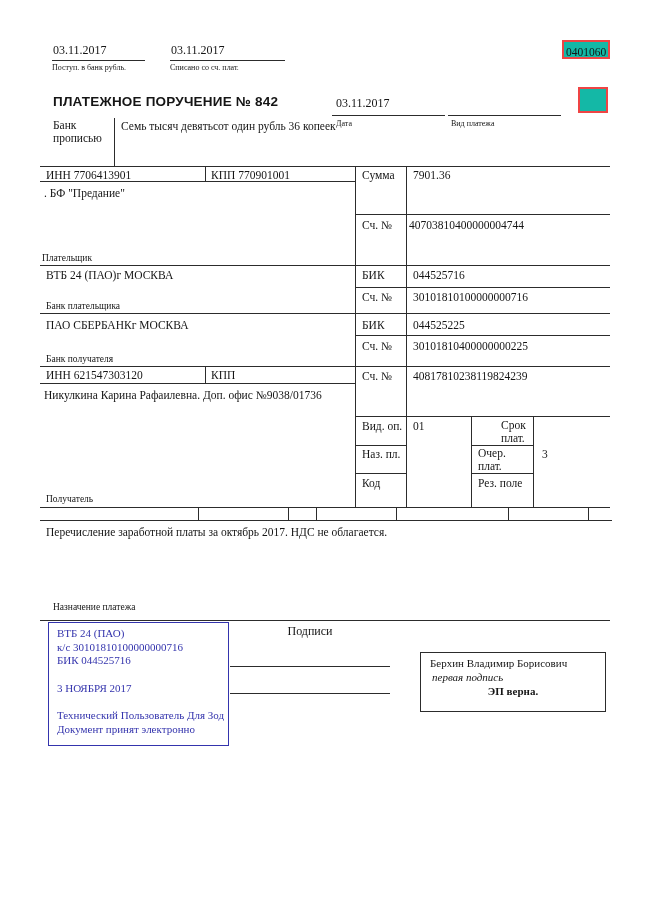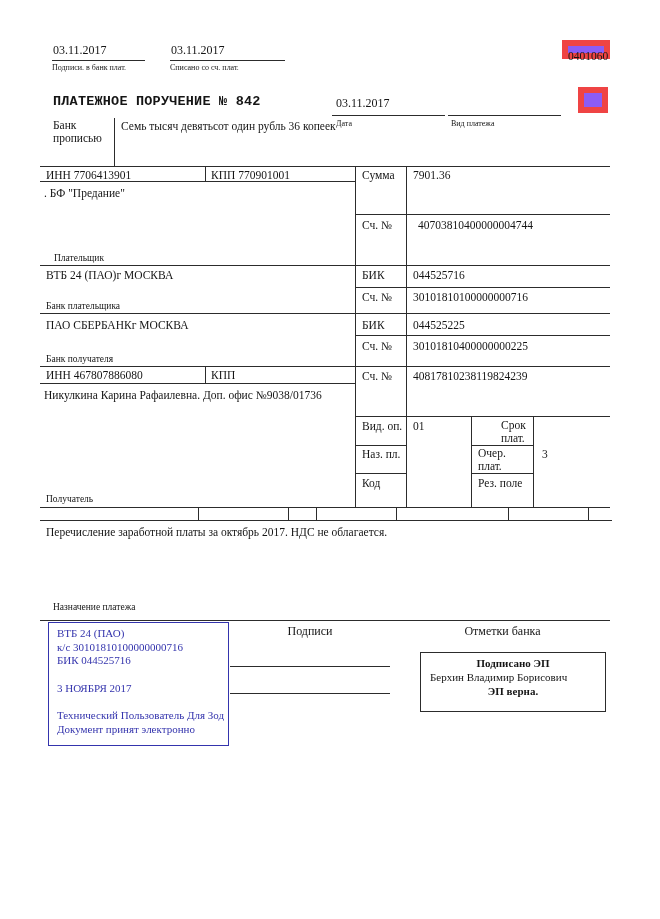--- a/index.html
+++ b/index.html
@@ -6,48 +6,48 @@
   .doc{
     position:relative;width:660px;height:919px;background:#ffffff;
     font-family:"Liberation Serif", serif;color:#151515;overflow:hidden;
     margin:0 auto;
   }
   .tx{position:absolute;font-size:11.5px;line-height:13px;white-space:nowrap;}
   .wrap{white-space:normal;}
   .sm{font-size:8px;line-height:9px;}
   .sec{font-size:9.5px;line-height:11px;}
   .dt{font-size:12px;}
-  .title{font-family:Liberation Mono, monospace;font-weight:bold;font-size:13.5px;letter-spacing:.2px;}
+  .title{font-family:Liberation Sans, sans-serif;font-weight:bold;font-size:13.5px;letter-spacing:.2px;}
   .b{font-weight:bold;}
   .i{font-style:italic;}
   .ctr{text-align:center;}
   .hl{position:absolute;height:1px;background:#2c2c2c;}
   .vl{position:absolute;width:1px;background:#2c2c2c;}
-  .box{position:absolute;border:6px solid #ef4444;background:#8b5cf6;box-sizing:border-box;}
+  .box{position:absolute;border:2px solid #ef4444;background:#14b8a6;box-sizing:border-box;}
   .stamp{
     position:absolute;left:48px;top:622px;width:181px;height:124px;
     border:1.5px solid #3434ad;background:#fff;box-sizing:border-box;
     padding:4px 5px 0 8px;font-size:11px;line-height:13.5px;z-index:3;
   }
   .stamp div{white-space:normal;}
   .st-gap{margin-top:14px;}
   .epbox{
     position:absolute;left:420px;top:652px;width:186px;height:60px;
     border:1px solid #2c2c2c;background:#fff;box-sizing:border-box;
     font-size:11px;line-height:14px;padding-top:3px;z-index:3;
   }
 </style>
 </head>
 <body>
 
 <div class="doc">
 
   <div class="tx dt" style="left:53px;top:44px;">03.11.2017</div>
   <div class="hl" style="left:52px;top:60px;width:93px;"></div>
-  <div class="tx sm" style="left:52px;top:63px;">Подписи. в банк плат.</div>
+  <div class="tx sm" style="left:52px;top:63px;">Поступ. в банк рубль.</div>
 
   <div class="tx dt" style="left:171px;top:44px;">03.11.2017</div>
   <div class="hl" style="left:170px;top:60px;width:115px;"></div>
   <div class="tx sm" style="left:170px;top:63px;">Списано со сч. плат.</div>
 
   <div class="box ctr" style="left:562px;top:40px;width:48px;height:19px;">
     <span style="font-size:11.5px;line-height:18px;">0401060</span>
   </div>
 
   <div class="tx title" style="left:53px;top:95px;">ПЛАТЕЖНОЕ ПОРУЧЕНИЕ № 842</div>
@@ -90,70 +90,69 @@
   <div class="vl" style="left:508px;top:507px;height:13px;"></div>
   <div class="vl" style="left:588px;top:507px;height:13px;"></div>
   <div class="hl" style="left:40px;top:520px;width:572px;"></div>
 
   <div class="tx" style="left:46px;top:169px;">ИНН 7706413901</div>
   <div class="tx" style="left:211px;top:169px;">КПП 770901001</div>
   <div class="tx" style="left:362px;top:169px;">Сумма</div>
   <div class="tx" style="left:413px;top:169px;">7901.36</div>
   <div class="tx" style="left:44px;top:187px;">. БФ "Предание"</div>
   <div class="tx" style="left:362px;top:219px;">Сч. №</div>
-  <div class="tx" style="left:418px;top:219px;">40703810400000004744</div>
-  <div class="tx sec" style="left:54px;top:253px;">Плательщик</div>
+  <div class="tx" style="left:409px;top:219px;">40703810400000004744</div>
+  <div class="tx sec" style="left:42px;top:253px;">Плательщик</div>
 
   <div class="tx" style="left:46px;top:269px;">ВТБ 24 (ПАО)г МОСКВА</div>
   <div class="tx" style="left:362px;top:269px;">БИК</div>
   <div class="tx" style="left:413px;top:269px;">044525716</div>
   <div class="tx" style="left:362px;top:291px;">Сч. №</div>
   <div class="tx" style="left:413px;top:291px;">30101810100000000716</div>
   <div class="tx sec" style="left:46px;top:301px;">Банк плательщика</div>
 
   <div class="tx" style="left:46px;top:319px;">ПАО СБЕРБАНКг МОСКВА</div>
   <div class="tx" style="left:362px;top:319px;">БИК</div>
   <div class="tx" style="left:413px;top:319px;">044525225</div>
   <div class="tx" style="left:362px;top:340px;">Сч. №</div>
   <div class="tx" style="left:413px;top:340px;">30101810400000000225</div>
   <div class="tx sec" style="left:46px;top:354px;">Банк получателя</div>
 
-  <div class="tx" style="left:46px;top:369px;">ИНН 467807886080</div>
+  <div class="tx" style="left:46px;top:369px;">ИНН 621547303120</div>
   <div class="tx" style="left:211px;top:369px;">КПП</div>
   <div class="tx" style="left:362px;top:370px;">Сч. №</div>
   <div class="tx" style="left:413px;top:370px;">40817810238119824239</div>
   <div class="tx wrap" style="left:44px;top:388px;width:295px;line-height:14.5px;">Никулкина Карина Рафаилевна. Доп. офис №9038/01736</div>
 
   <div class="tx" style="left:362px;top:420px;">Вид. оп.</div>
   <div class="tx" style="left:413px;top:420px;">01</div>
   <div class="tx wrap" style="left:478px;top:419px;width:44px;margin-left:23px;">Срок плат.</div>
   <div class="tx" style="left:362px;top:448px;">Наз. пл.</div>
   <div class="tx wrap" style="left:478px;top:447px;width:44px;">Очер. плат.</div>
   <div class="tx" style="left:542px;top:448px;">3</div>
   <div class="tx" style="left:362px;top:477px;">Код</div>
   <div class="tx" style="left:478px;top:477px;">Рез. поле</div>
   <div class="tx sec" style="left:46px;top:494px;">Получатель</div>
 
   <div class="tx" style="left:46px;top:526px;">Перечисление заработной платы за октябрь 2017. НДС не облагается.</div>
   <div class="tx sec" style="left:53px;top:602px;">Назначение платежа</div>
 
   <div class="hl" style="left:40px;top:620px;width:570px;"></div>
   <div class="tx dt ctr" style="left:230px;top:625px;width:160px;">Подписи</div>
-  <div class="tx dt ctr" style="left:405px;top:625px;width:195px;">Отметки банка</div>
   <div class="hl" style="left:230px;top:666px;width:160px;"></div>
   <div class="hl" style="left:230px;top:693px;width:160px;"></div>
 
   <div class="stamp" style="color: rgb(52, 52, 173); border-color: rgb(52, 52, 173);">
     <div>ВТБ 24 (ПАО)</div>
     <div>к/с 30101810100000000716</div>
     <div>БИК 044525716</div>
     <div class="st-gap">3 НОЯБРЯ 2017</div>
     <div class="st-gap" style="width:168px;">Технический Пользователь Для Зод</div>
     <div>Документ принят электронно</div>
   </div>
 
   <div class="epbox">
-    <div class="b ctr">Подписано ЭП</div>
     <div style="padding-left:9px;">Берхин Владимир Борисович</div>
+    <div class="i" style="padding-left:11px;">первая подпись</div>
     <div class="b ctr">ЭП верна.</div>
   </div>
 
 </div>
 
 </body></html>

